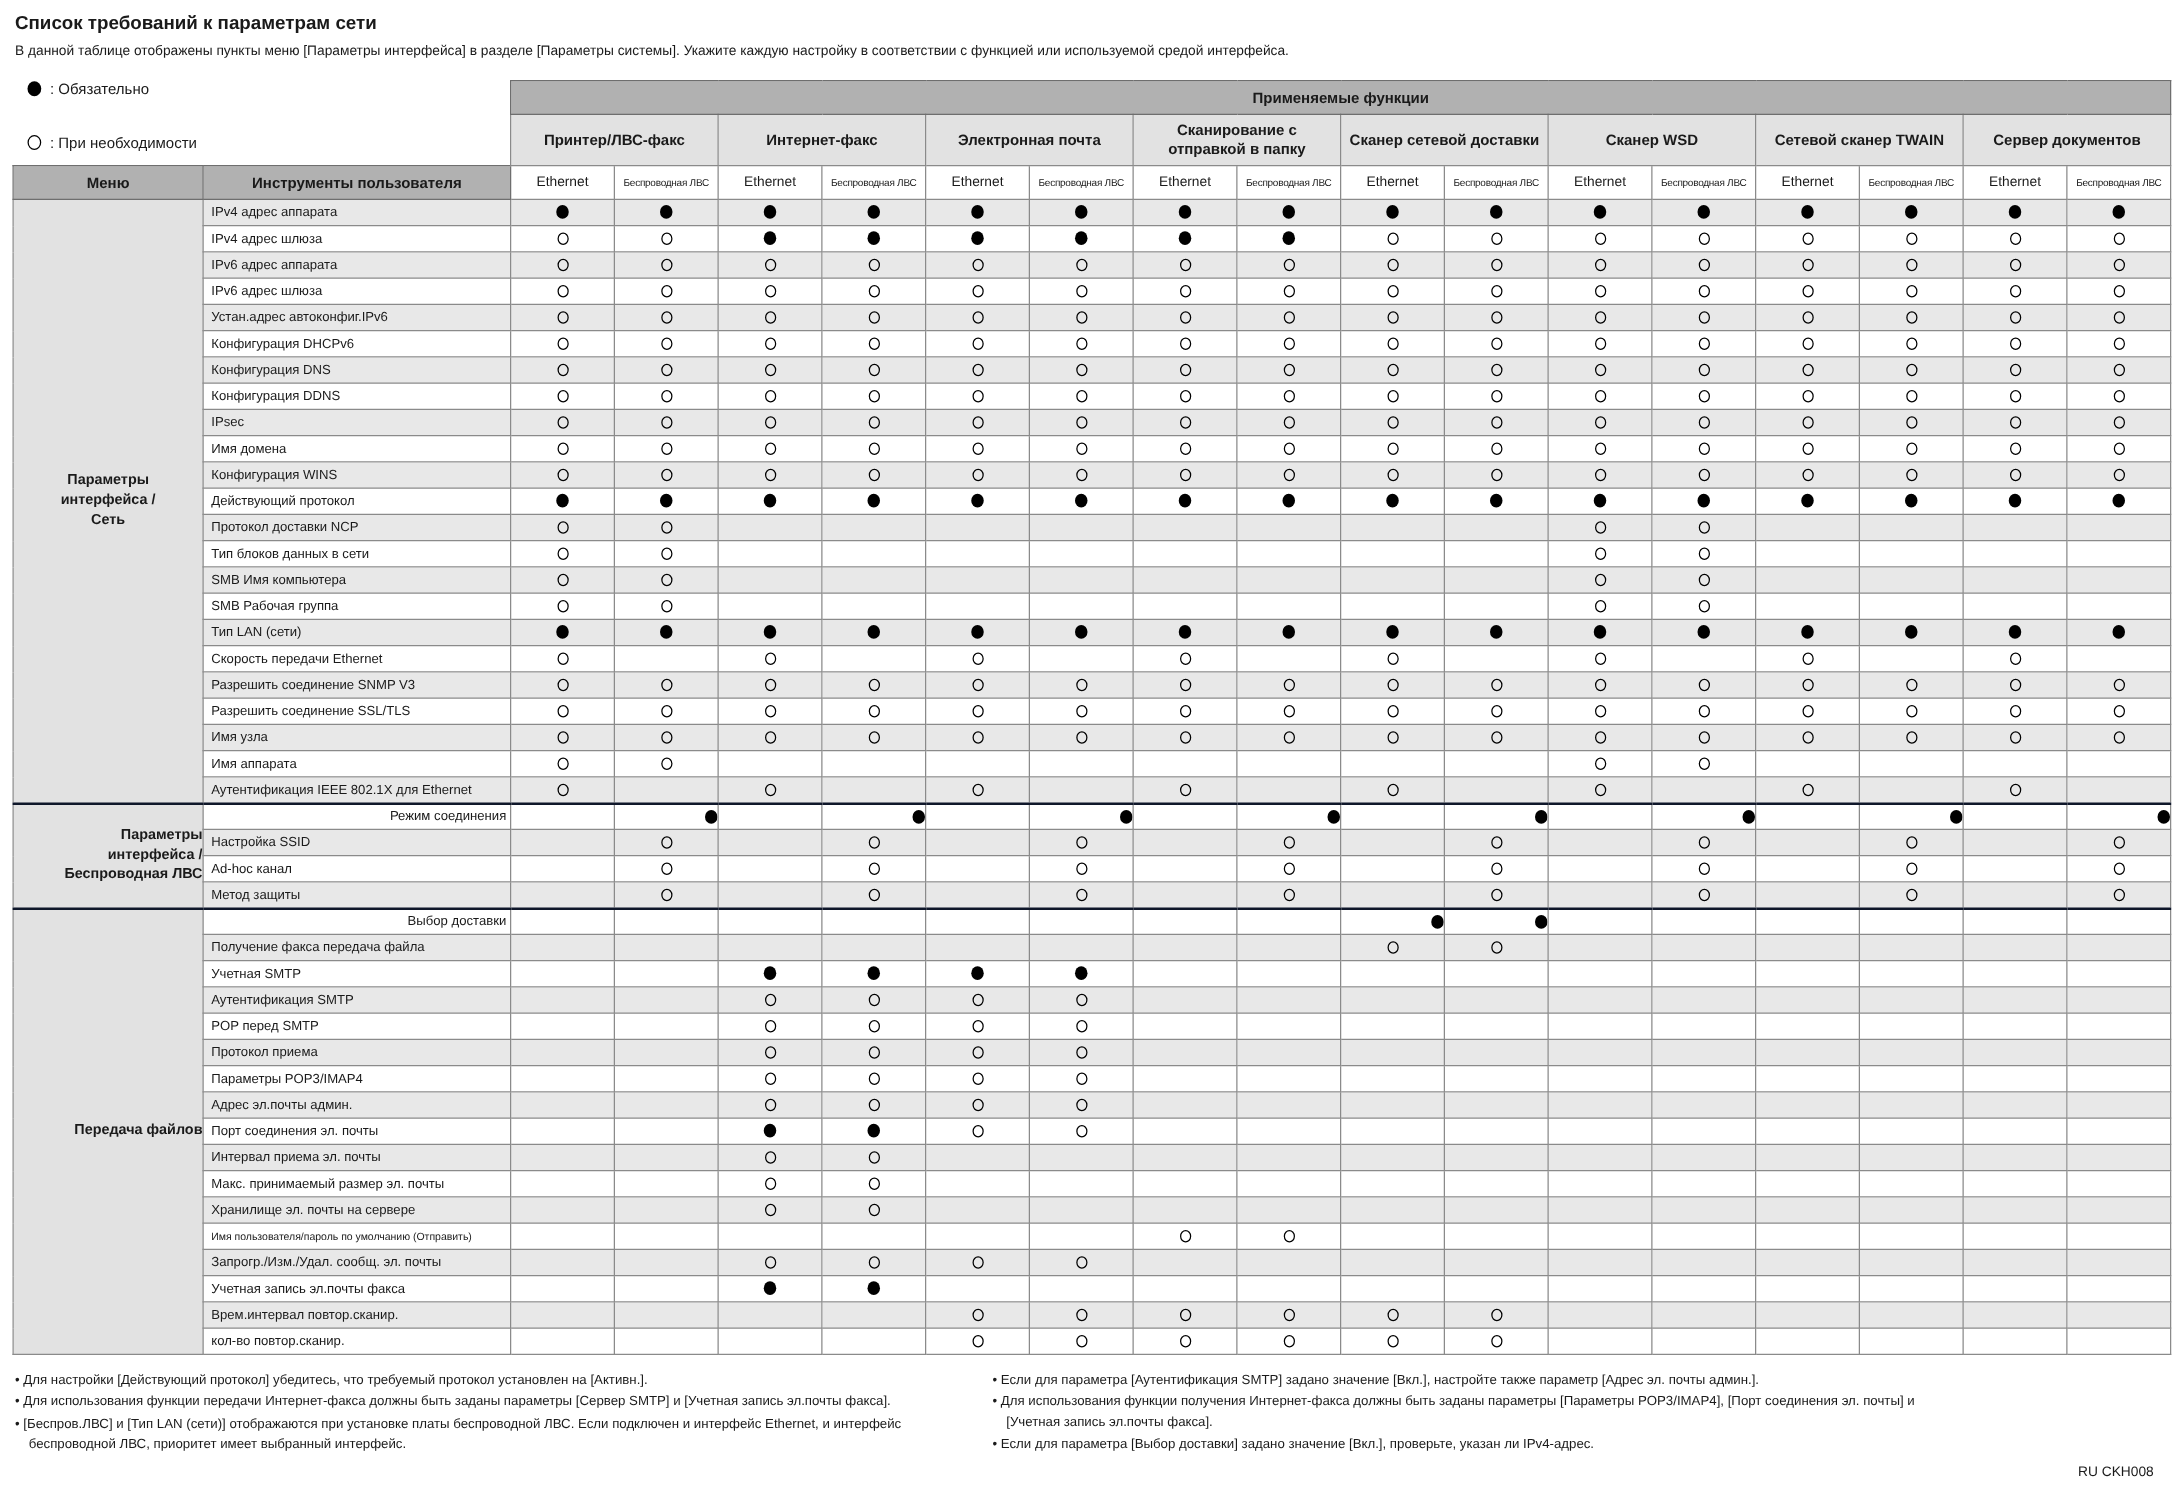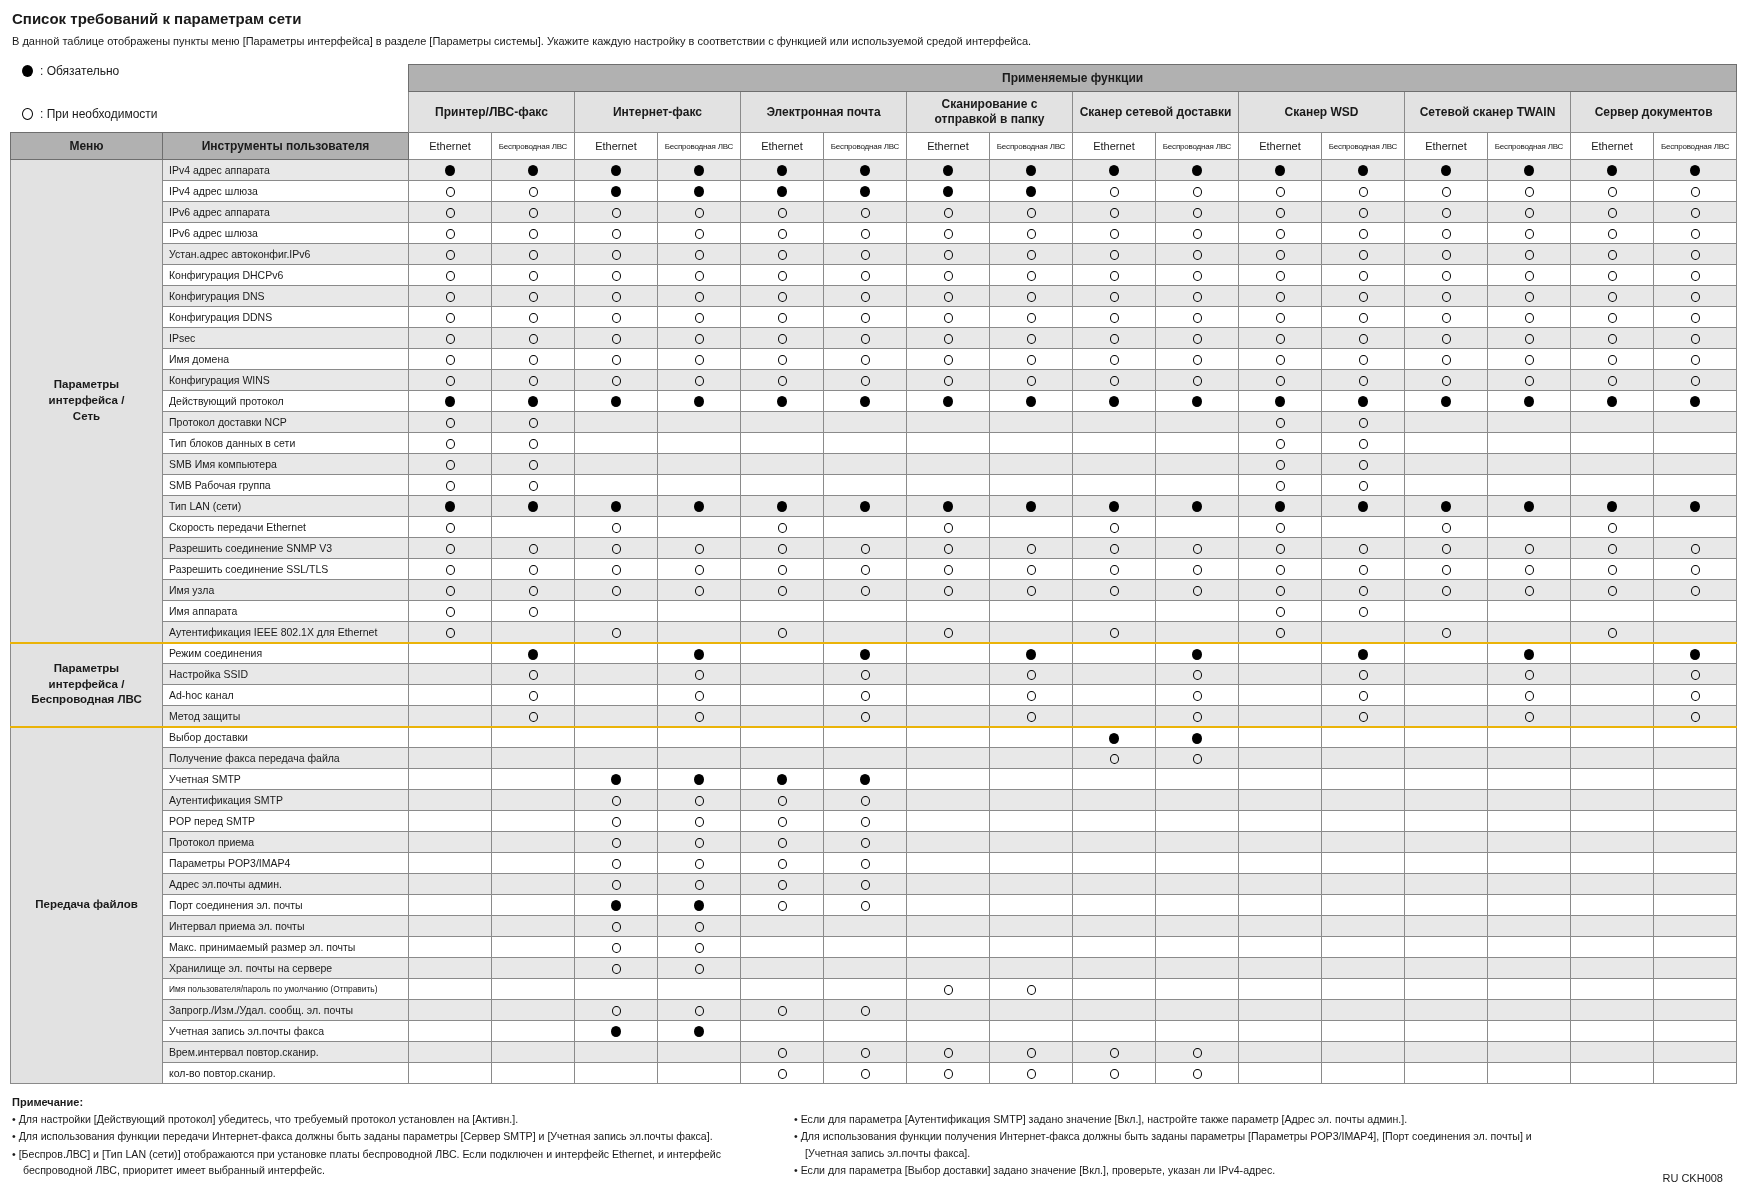--- a/index.html
+++ b/index.html
@@ -20,21 +20,21 @@
   .sub{background:#fff;height:26px;text-align:center;}
   .sub.eth{font-size:11px;}
   .sub.wlan{font-size:8px;letter-spacing:-0.2px;}
   .menu-h{background:#b1b1b1;font-weight:bold;font-size:12px;height:26px;text-align:center;border:1px solid #6e6e6e;}
   tbody tr{height:21px;}
   tbody tr.shaded td{background:#e8e8e8;}
   td.menu-cell{background:#e2e2e2 !important;font-weight:bold;font-size:11.5px;text-align:center;vertical-align:middle;white-space:pre-line;line-height:1.35;}
   td.label-cell{font-size:10.5px;padding:0 3px 0 6px;white-space:nowrap;background:#fff;}
   td.label-cell.tight{font-size:8.4px;}
   td.dot-cell{text-align:center;vertical-align:middle;background:#fff;}
-  tr.group-start td{border-top:2px solid #eab308;}
+  tr.group-start td{border-top:2px solid #0f172a;text-align:right;}
   .dotF,.dotO{display:inline-block;width:10px;height:11px;border-radius:50%;vertical-align:middle;}
   .dotF{background:#000;}
   .dotO{border:1.4px solid #000;width:9px;height:10px;background:transparent;box-sizing:border-box;}
   .legend-item .dotF,.legend-item .dotO{width:11px;height:12px;}
   
   .notes{margin-top:12px;}
   .notes-heading{font-size:11px;font-weight:bold;margin-left:2px;}
   .notes-cols{display:flex;margin-top:3px;}
   .notes-col{width:782px;}
   .note{font-size:10.6px;line-height:1.55;padding-left:11px;text-indent:-11px;margin:0 0 1px 2px;}
@@ -956,21 +956,20 @@
           <td class="dot-cell"></td>
           <td class="dot-cell"></td>
           <td class="dot-cell"></td>
           <td class="dot-cell"></td>
           <td class="dot-cell"></td>
         </tr>
       </tbody>
   </table>
 
   <div class="notes">
-    <div class="notes-heading">Примечание:</div>
     <div class="notes-cols">
       <div class="notes-col" id="notes-left">
           <div class="note">• Для настройки [Действующий протокол] убедитесь, что требуемый протокол установлен на [Активн.].</div>
           <div class="note">• Для использования функции передачи Интернет-факса должны быть заданы параметры [Сервер SMTP] и [Учетная запись эл.почты факса].</div>
           <div class="note">• [Беспров.ЛВС] и [Тип LAN (сети)] отображаются при установке платы беспроводной ЛВС. Если подключен и интерфейс Ethernet, и интерфейс беспроводной ЛВС, приоритет имеет выбранный интерфейс.</div>
         </div>
       <div class="notes-col" id="notes-right">
           <div class="note">• Если для параметра [Аутентификация SMTP] задано значение [Вкл.], настройте также параметр [Адрес эл. почты админ.].</div>
           <div class="note">• Для использования функции получения Интернет-факса должны быть заданы параметры [Параметры POP3/IMAP4], [Порт соединения эл. почты] и [Учетная запись эл.почты факса].</div>
           <div class="note">• Если для параметра [Выбор доставки] задано значение [Вкл.], проверьте, указан ли IPv4-адрес.</div>

